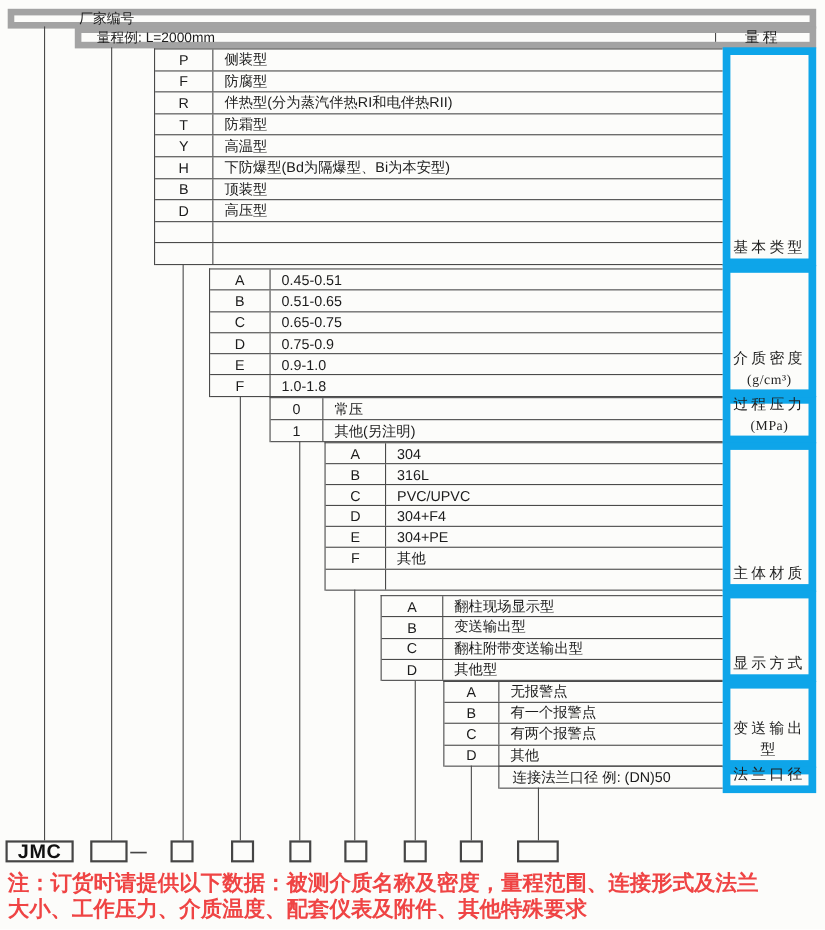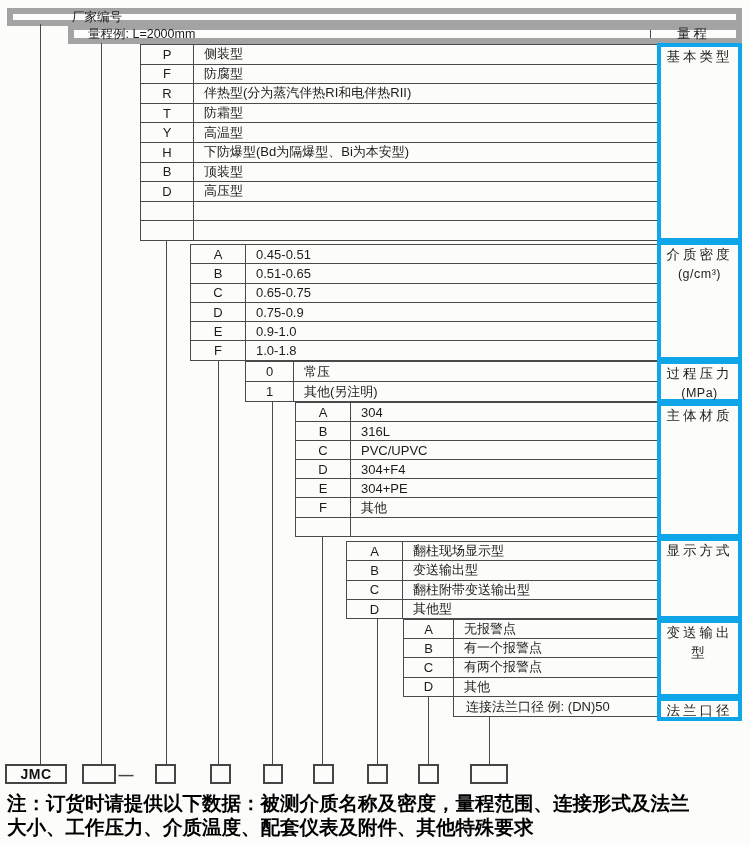--- a/index.html
+++ b/index.html
@@ -17,39 +17,39 @@
   
   .section{position:absolute;box-sizing:border-box;border-top:1px solid #4a4a4a;border-left:1px solid #4a4a4a;}
   .trow{display:flex;box-sizing:border-box;border-bottom:1px solid #4a4a4a;height:var(--rowh);
     font-size:13px;}
   .tcode{width:var(--codew);box-sizing:border-box;border-right:1px solid #4a4a4a;
     display:flex;align-items:center;justify-content:center;flex:none;}
   .tdesc{flex:1;display:flex;align-items:center;padding-left:10px;white-space:nowrap;overflow:hidden;}
   .tdesc.single{padding-left:12px;}
 
   
-  .cat{position:absolute;left:657px;width:85px;box-sizing:border-box;border:4px solid #0ea5e9;
-    display:flex;flex-direction:column;align-items:center;justify-content:flex-start;
-    font-family:Liberation Sans, sans-serif;font-size:13.5px;letter-spacing:3px;
+  .cat{position:absolute;left:657px;width:85px;box-sizing:border-box;border:7px solid #0ea5e9;
+    display:flex;flex-direction:column;align-items:center;justify-content:flex-end;
+    font-family:Liberation Serif, serif;font-size:13.5px;letter-spacing:3px;
     color:#1f1f1f;text-align:center;line-height:1.45;}
   .cat .cat-sub{letter-spacing:0.5px;font-size:12.5px;}
 
   
   .vline{position:absolute;width:1px;background:#4a4a4a;}
 
   
   .bbox{position:absolute;top:764px;height:20px;box-sizing:border-box;border:2px solid #454545;
     background:transparent;}
   .model-box{display:flex;align-items:center;justify-content:center;
-    font-size:14px;font-weight:bold;letter-spacing:0.5px;color:#111;}
+    font-size:18px;font-weight:bold;letter-spacing:0.5px;color:#111;}
   .dash{position:absolute;top:764px;height:20px;display:flex;align-items:center;justify-content:center;
     font-weight:bold;font-size:15px;color:#454545;}
 
   
-  .note{position:absolute;left:7px;top:792px;width:740px;color:#000000;
+  .note{position:absolute;left:7px;top:792px;width:740px;color:#ef4444;
     font-weight:bold;font-size:19.5px;line-height:23.5px;white-space:nowrap;}
 </style>
 </head>
 <body>
 
 <div class="diagram">
 
   <div class="toprow" style="left:7px;top:8px;width:735px;height:18px;">
     <span class="rowtext" style="padding-left:59px;">厂家编号</span>
   </div>

